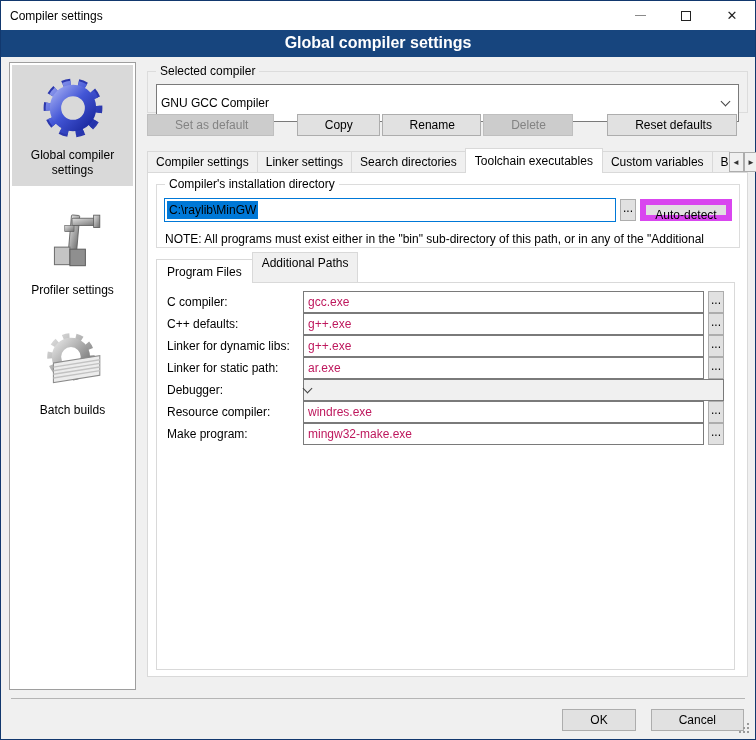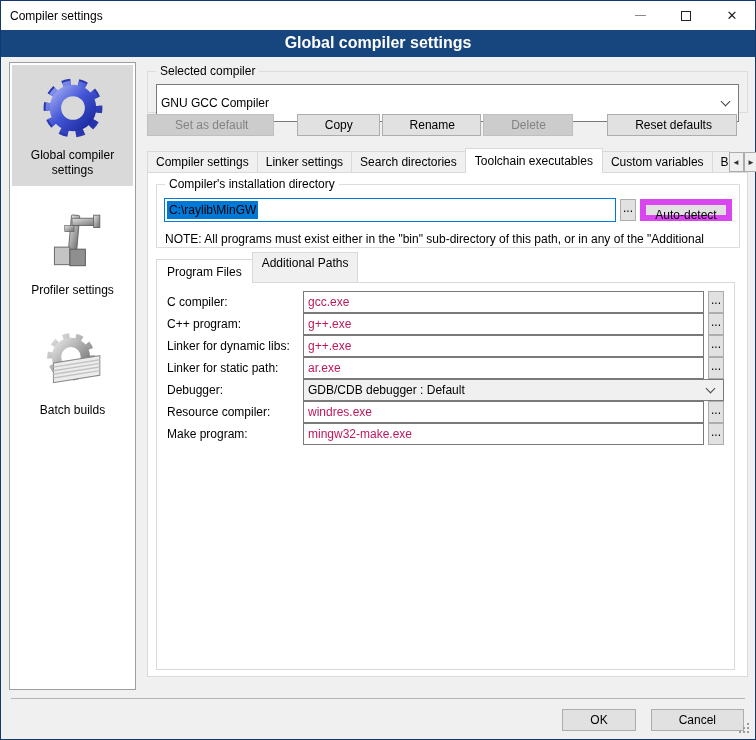--- a/index.html
+++ b/index.html
@@ -210,38 +210,37 @@
       <div class="subtab">Additional Paths</div>
     </div>
 
     <div class="sub-page">
       <div class="frow">
         <span class="flabel">C compiler:</span>
         <input class="finput" value="gcc.exe" style="">
         <div class="dots-btn">...</div>
       </div>
       <div class="frow">
-        <span class="flabel">C++ program:</span>
+        <span class="flabel">C++ defaults:</span>
         <input class="finput" value="g++.exe" style="">
         <div class="dots-btn">...</div>
       </div>
       <div class="frow">
         <span class="flabel">Linker for dynamic libs:</span>
         <input class="finput" value="g++.exe" style="">
         <div class="dots-btn">...</div>
       </div>
       <div class="frow">
         <span class="flabel">Linker for static path:</span>
         <input class="finput" value="ar.exe" style="">
         <div class="dots-btn">...</div>
       </div>
       <div class="frow">
         <span class="flabel">Debugger:</span>
         <div class="fselect">
-          <span class="val">GDB/CDB debugger : Default</span>
           <span class="chev"></span>
         </div>
       </div>
       <div class="frow">
         <span class="flabel">Resource compiler:</span>
         <input class="finput" value="windres.exe" style="">
         <div class="dots-btn">...</div>
       </div>
       <div class="frow">
         <span class="flabel">Make program:</span>

